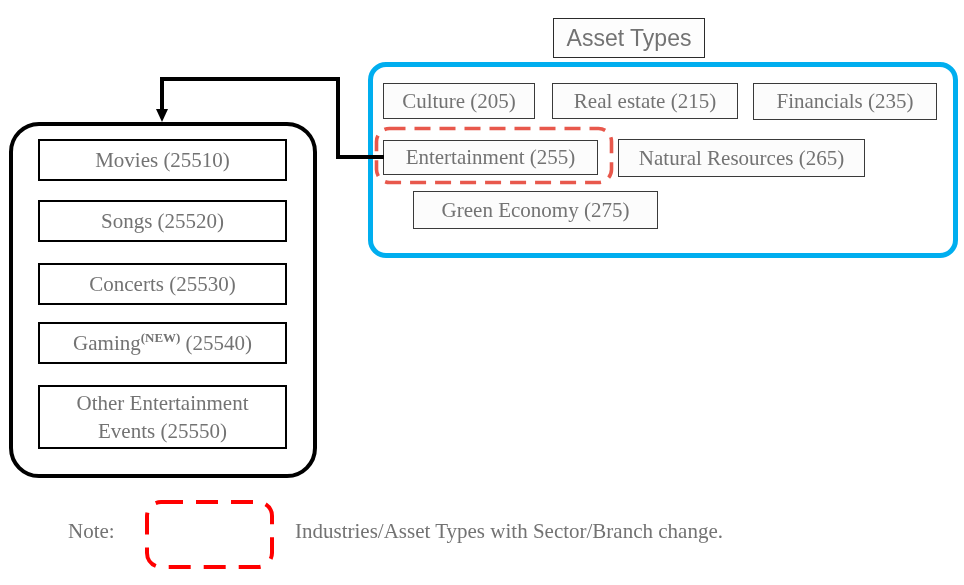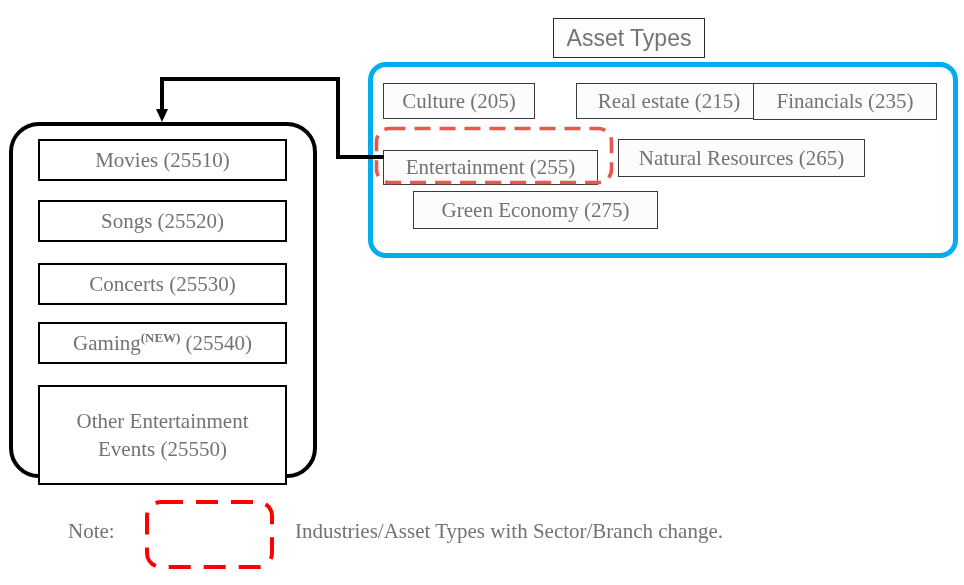--- a/index.html
+++ b/index.html
@@ -62,21 +62,21 @@
     position: absolute;
     left: 38px;
     width: 249px; height: 42px;
     border: 2.6px solid #000;
     background: #ffffff;
     display: flex; align-items: center; justify-content: center;
     font-size: 21px;
     z-index: 3;
     text-align: center;
   }
-  .ibox.tall { height: 100px; line-height: 1.35; padding: 0 18px; }
+  .ibox.tall { height: 64px; line-height: 1.35; padding: 0 18px; }
   .sup-new {
     vertical-align: super;
     font-size: 13px;
     font-weight: bold;
     line-height: 0;
   }
   .gap-left { margin-left: 5px; }
   .note-label {
     position: absolute;
     left: 68px; top: 519px;
@@ -99,23 +99,23 @@
     stroke-dasharray: 16 9;
   }
   .legend-dash {
     fill: none;
     stroke: var(--legend-red, #FF0000);
     stroke-width: 4;
     stroke-dasharray: 22 13;
   }
   
   .pos-culture      { left: 383px; top: 83px;  width: 152px; height: 36px; }
-  .pos-realestate   { left: 552px; top: 83px;  width: 186px; height: 36px; margin-left: 24px; }
+  .pos-realestate   { left: 552px; top: 83px;  width: 186px; height: 36px; }
   .pos-financials   { left: 753px; top: 83px;  width: 184px; height: 37px; }
-  .pos-entertain    { left: 383px; top: 150px; width: 215px; height: 35px; }
+  .pos-entertain    { left: 383px; top: 140px; width: 215px; height: 35px; }
   .pos-natural      { left: 618px; top: 139px; width: 247px; height: 38px; }
   .pos-green        { left: 386px; top: 191px; width: 245px; height: 38px; margin-left: 27px; }
   .pos-movies   { top: 139px; }
   .pos-songs    { top: 200px; }
   .pos-concerts { top: 263px; }
   .pos-gaming   { top: 322px; align-items: center; }
   .pos-other    { top: 385px; }
 </style>
 </head>
 <body>

